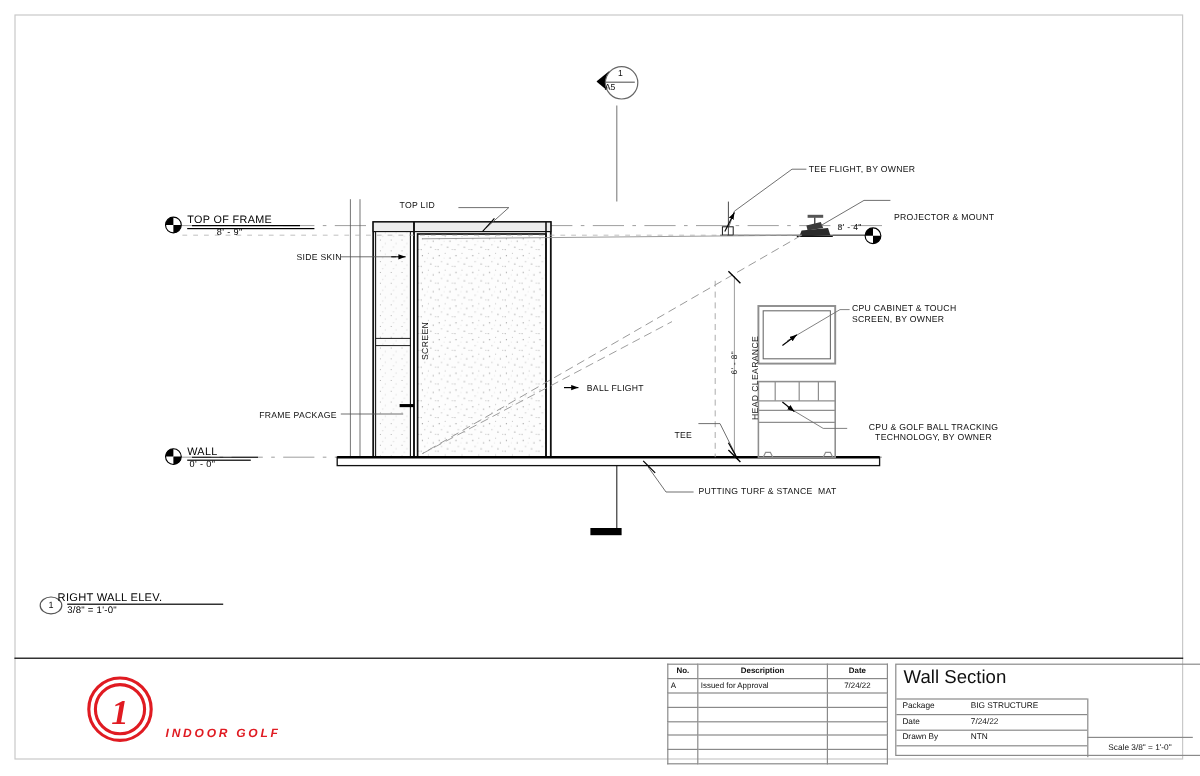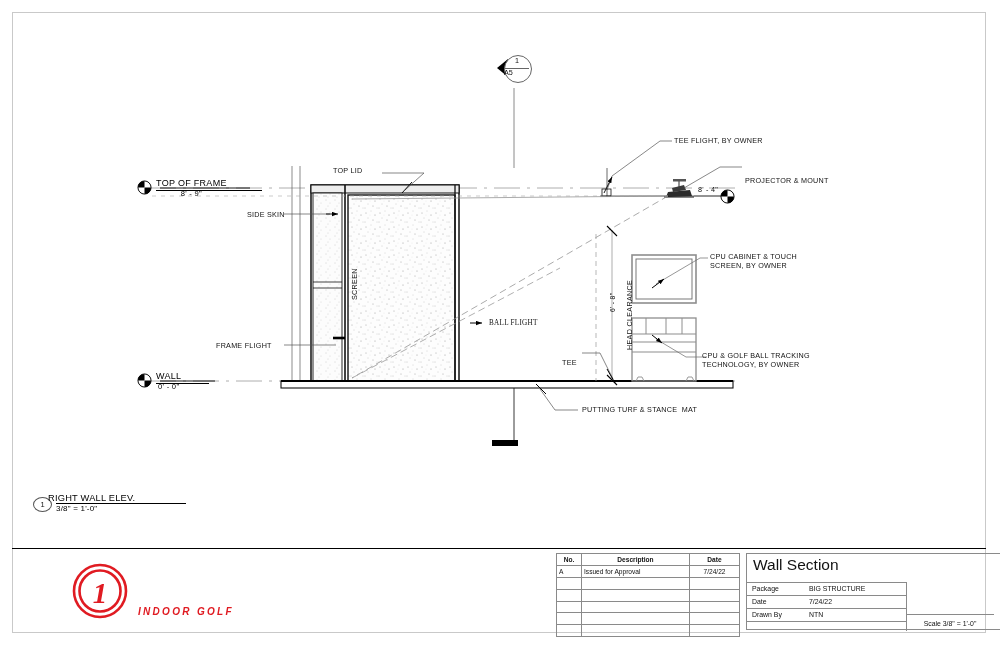--- a/index.html
+++ b/index.html
@@ -264,33 +264,33 @@
     </svg>
   </div>
   <div class="lbl" style="left:698px;top:185px;">8' - 4"</div>
 
   <div class="lbl" style="left:333px;top:166px;">TOP LID</div>
 
   <div class="lbl" style="left:247px;top:210px;">SIDE SKIN</div>
 
   <div class="vlbl" style="left:350px;top:300px;transform:rotate(-90deg);">SCREEN</div>
 
-  <div class="lbl" style="left:216px;top:341px;">FRAME FLIGHT</div>
-
-  <div class="lbl" style="left:489px;top:319px;font-family:Liberation Serif, serif;">BALL FLIGHT</div>
+  <div class="lbl" style="left:216px;top:341px;">FRAME PACKAGE</div>
+
+  <div class="lbl" style="left:489px;top:319px;">BALL FLIGHT</div>
 
   <div class="lbl" style="left:562px;top:358px;">TEE</div>
 
   <div class="lbl" style="left:674px;top:136px;">TEE FLIGHT, BY OWNER</div>
 
   <div class="lbl" style="left:745px;top:162px;margin-top:14px;">PROJECTOR &amp; MOUNT</div>
 
   <div class="lbl" style="left:710px;top:252px;">CPU CABINET &amp; TOUCH<br>SCREEN, BY OWNER</div>
 
-  <div class="lbl" style="left:702px;top:351px;">CPU &amp; GOLF BALL TRACKING<br>TECHNOLOGY, BY OWNER</div>
+  <div class="lbl" style="left:724px;top:351px;text-align:center;">CPU &amp; GOLF BALL TRACKING<br>TECHNOLOGY, BY OWNER</div>
 
   <div class="lbl" style="left:582px;top:405px;">PUTTING TURF &amp; STANCE  MAT</div>
 
   <div class="vlbl" style="left:609px;top:312px;transform:rotate(-90deg);font-size:6.8px;">6' - 8"</div>
   <div class="vlbl" style="left:625px;top:350px;transform:rotate(-90deg);font-size:7.2px;">HEAD CLEARANCE</div>
 
   <div id="view-title">
     <div class="bub">1</div>
     <div class="ln"></div>
     <div class="tt">RIGHT WALL ELEV.</div>

